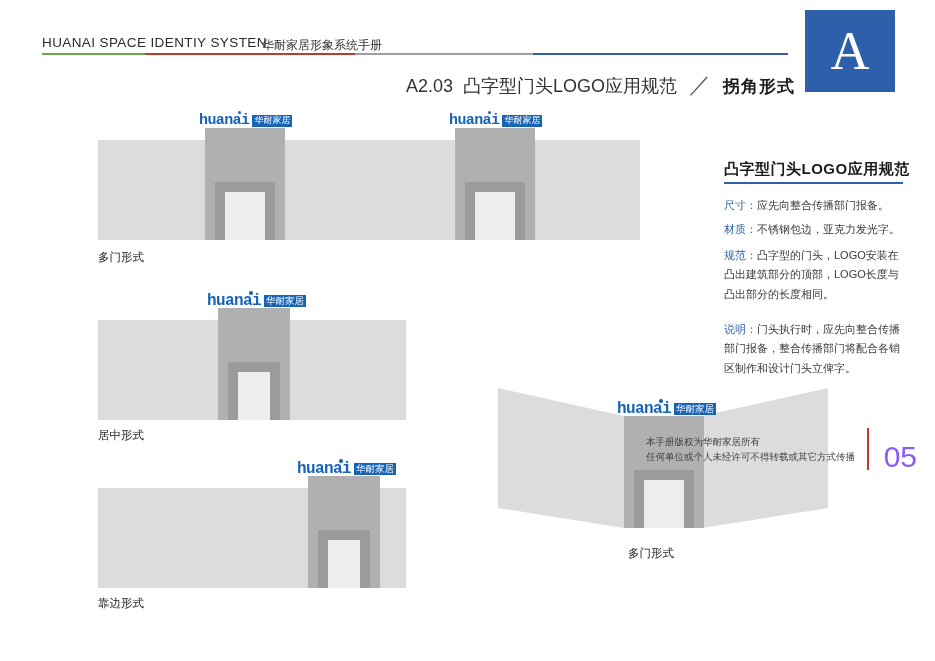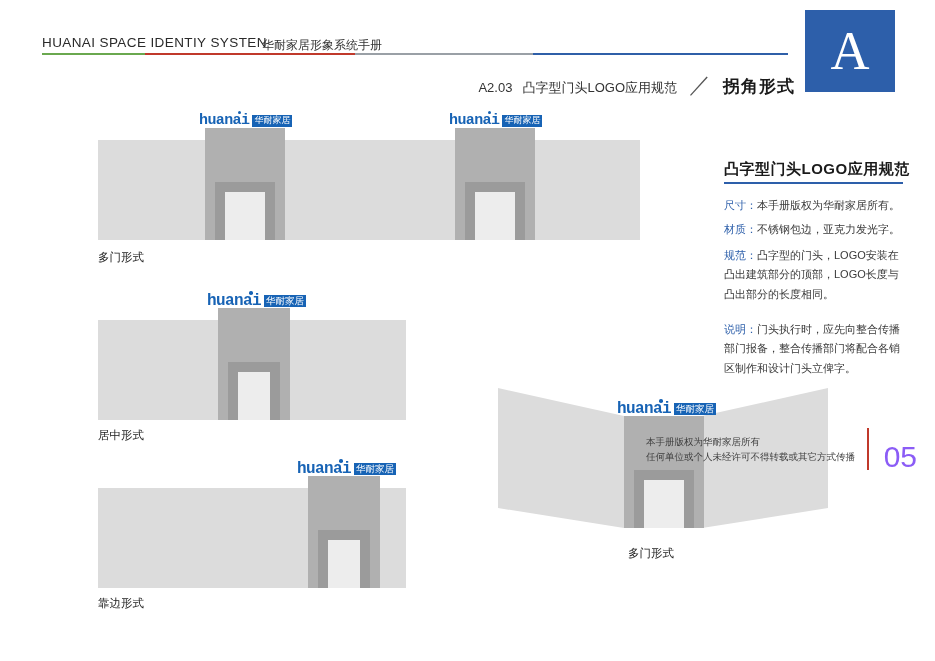--- a/index.html
+++ b/index.html
@@ -69,21 +69,21 @@
   .section-title-row {
     position: absolute;
     right: 140px;
     top: 70px;
     display: flex;
     align-items: baseline;
     gap: 10px;
     white-space: nowrap;
   }
   .sec-code {
-    font-size: 13px;
+    font-size: 18px;
     color: #333;
   }
   .sec-slash {
     font-size: 22px;
     color: #555;
     font-weight: 300;
     padding: 0 2px;
   }
   .sec-zone {
     font-size: 17px;
@@ -297,21 +297,21 @@
       <span class="dot" style="left:42px; top:-2px; width:3.5px; height:3.5px;"></span>
     </div>
 
     <div class="caption" style="left:628px; top:546px;">多门形式</div>
   </div>
 
   <div class="side-title">凸字型门头LOGO应用规范</div>
   <div class="side-title-underline"></div>
 
   <div class="side-block sb-1">
-    <span class="lbl">尺寸：</span><span>本手册版权为华耐家居所有。</span>
+    <span class="lbl">尺寸：</span><span>应先向整合传播部门报备。</span>
   </div>
   <div class="side-block sb-2">
     <span class="lbl">材质：</span><span>不锈钢包边，亚克力发光字。</span>
   </div>
   <div class="side-block sb-3">
     <span class="lbl">规范：</span><span>凸字型的门头，LOGO安装在凸出建筑部分的顶部，LOGO长度与凸出部分的长度相同。</span>
   </div>
   <div class="side-block sb-4">
     <span class="lbl">说明：</span><span>门头执行时，应先向整合传播部门报备，整合传播部门将配合各销区制作和设计门头立俾字。</span>
   </div>

